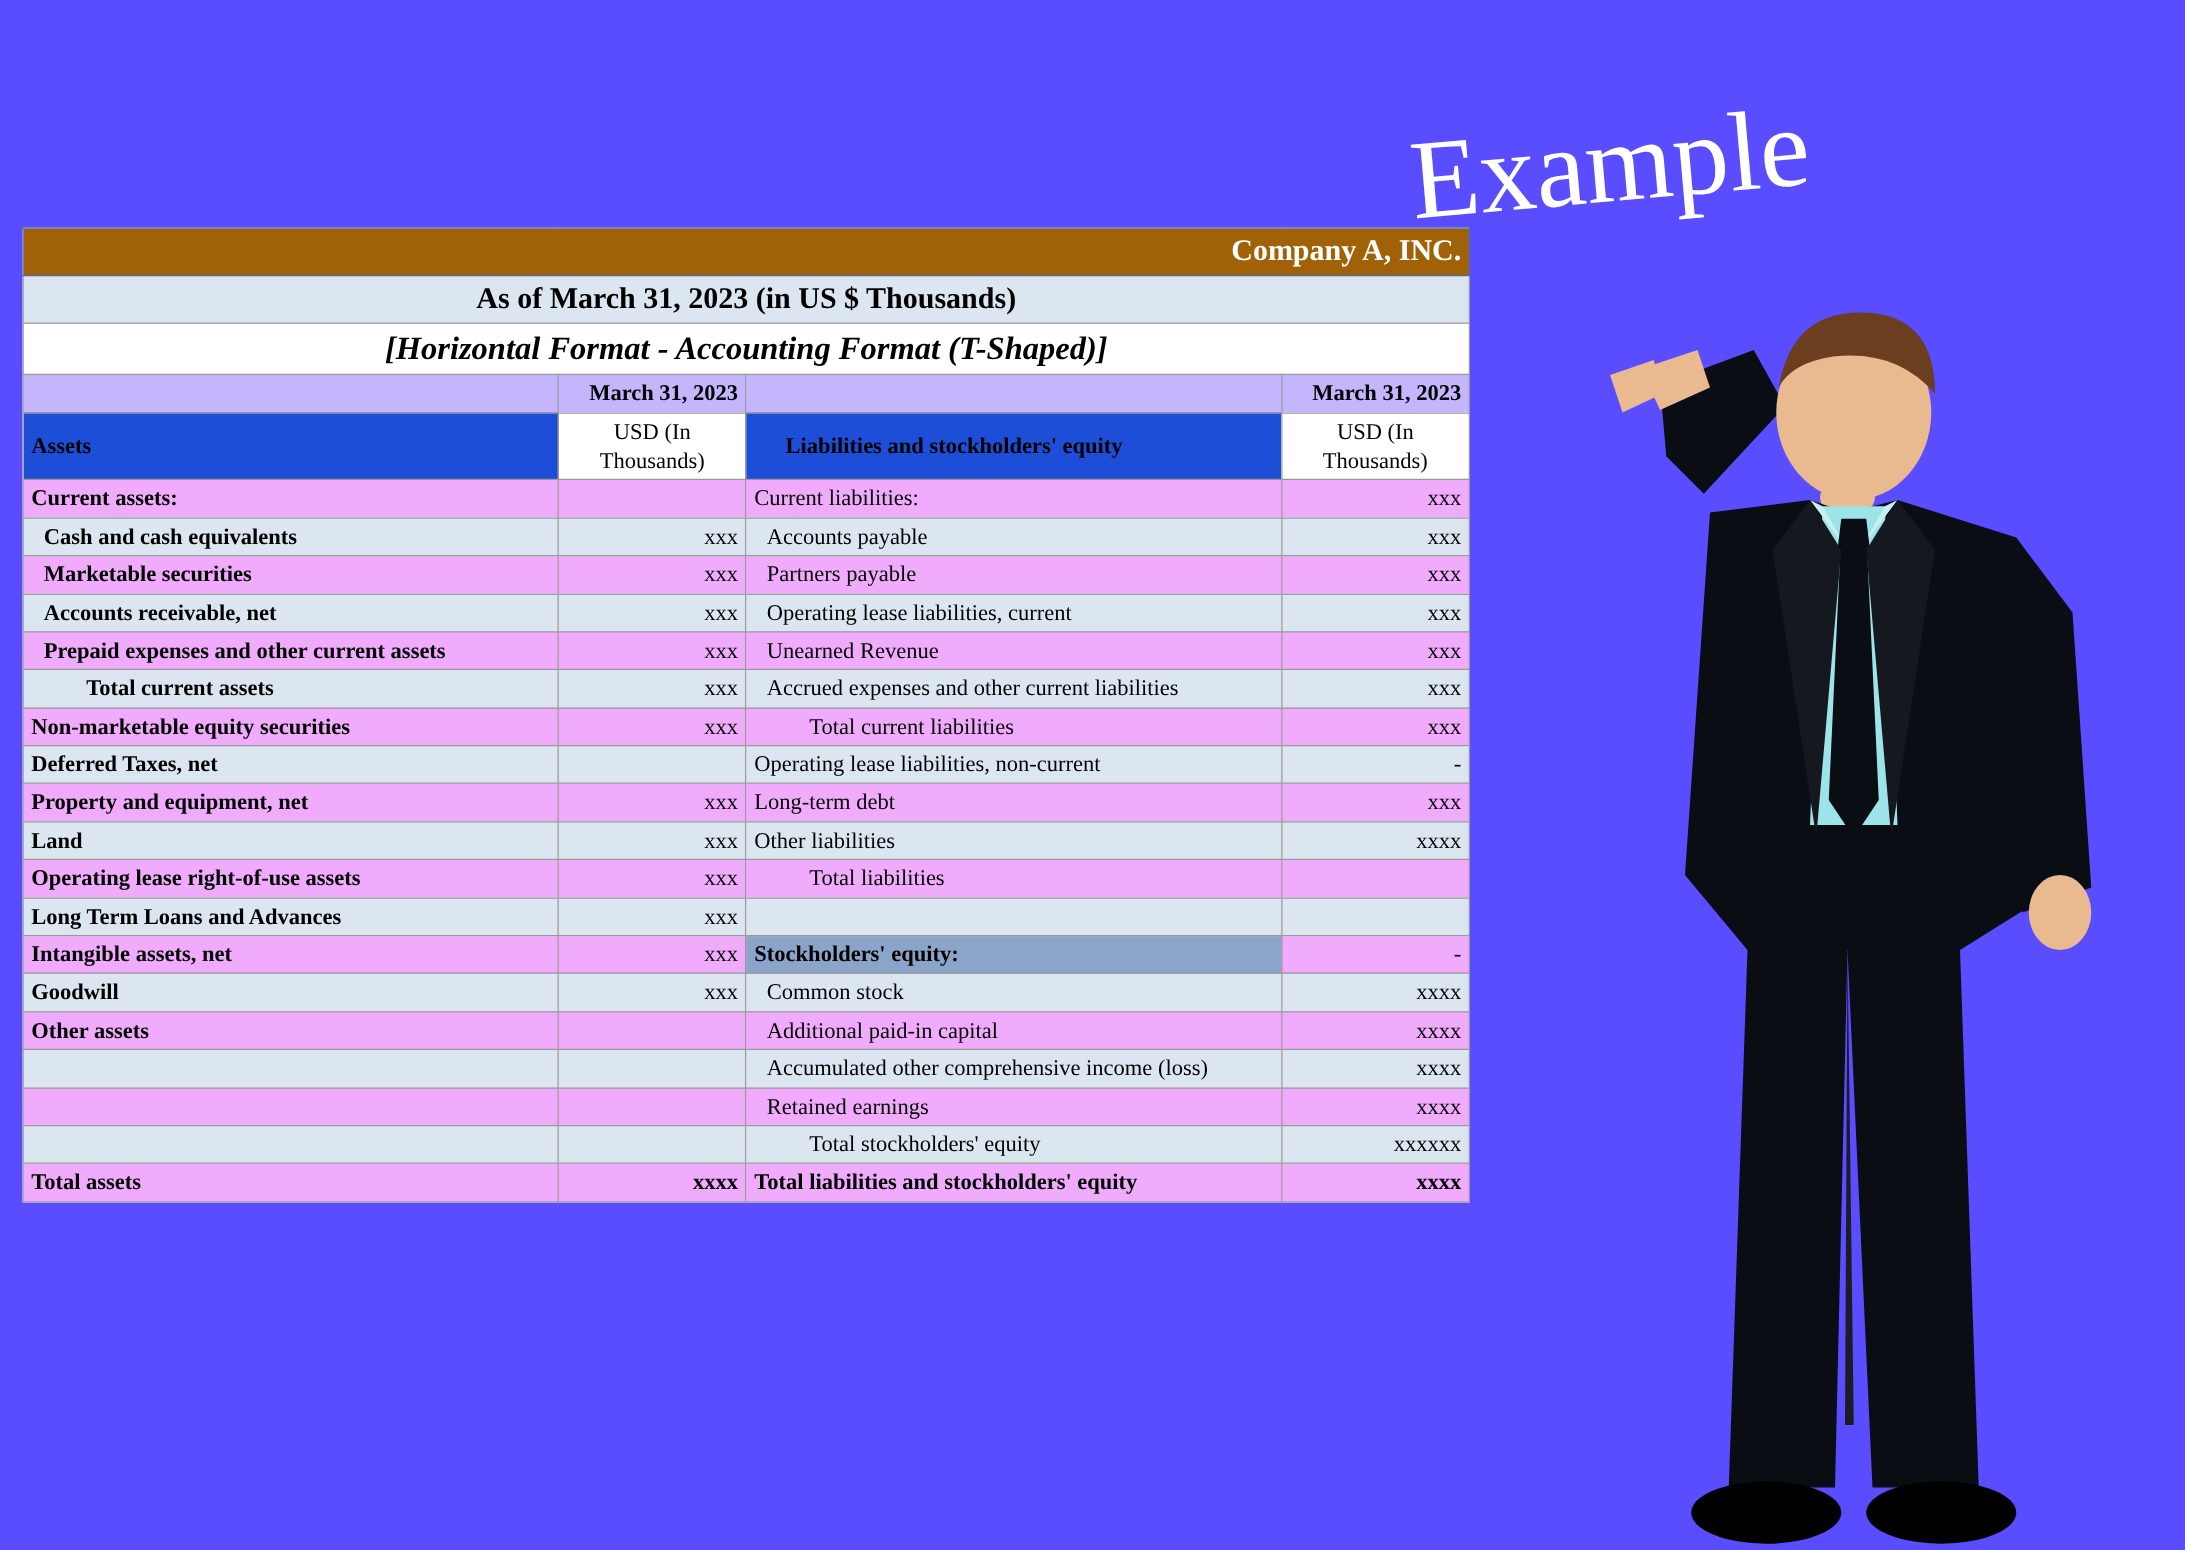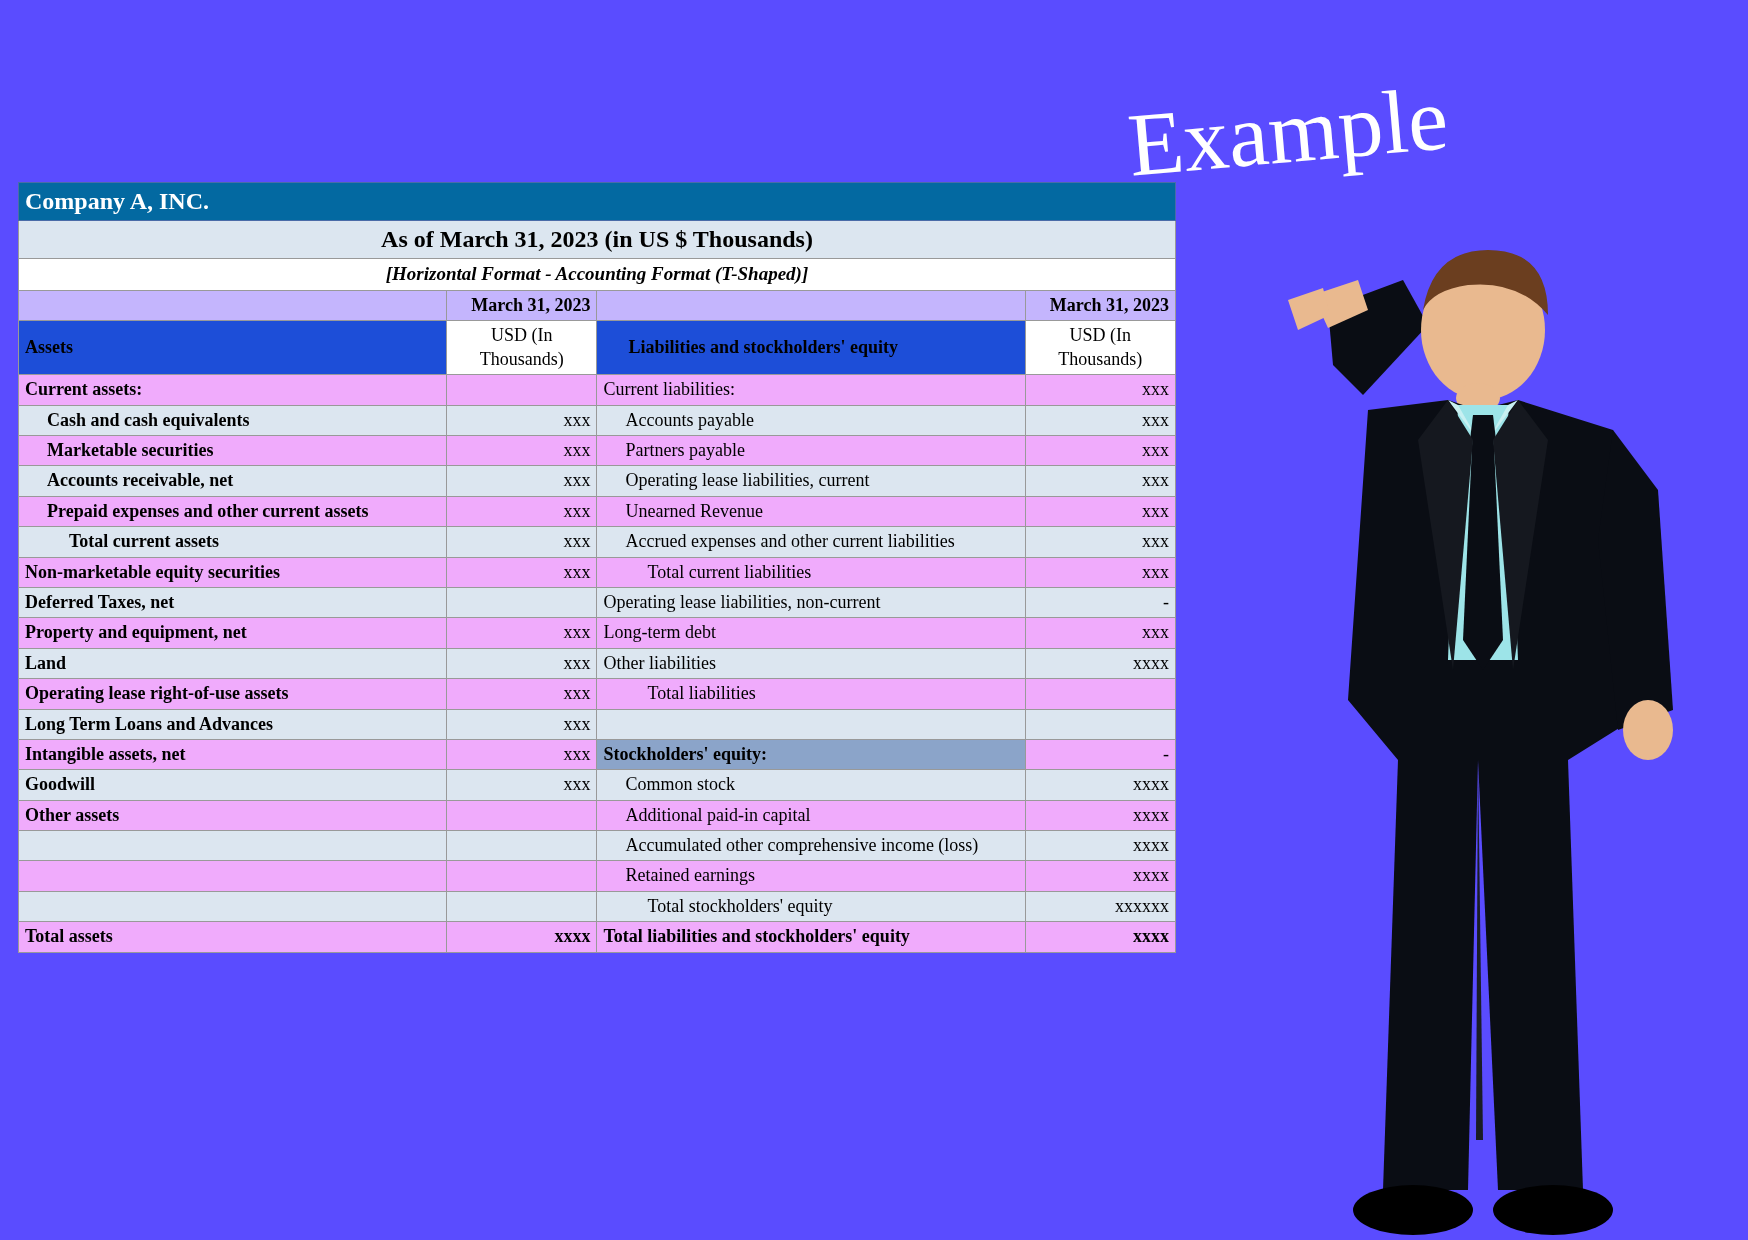--- a/index.html
+++ b/index.html
@@ -23,39 +23,39 @@
     border-collapse: collapse;
     width: 100%;
     font-size: 18px;
   }
   td {
     border: 1px solid #999;
     padding: 3px 6px;
     line-height: 1.3;
   }
   .title-row td {
-    background: #0369a1;
+    background: #a16207;
     color: #fff;
     font-weight: bold;
-    text-align: left;
+    text-align: right;
     font-size: 24px;
     border: 1px solid #4a6ca8;
   }
   .subtitle-row td {
     background: #dce6f0;
     text-align: center;
     font-weight: bold;
     font-size: 24px;
   }
   .format-row td {
     background: #fff;
     text-align: center;
     font-weight: bold;
     font-style: italic;
-    font-size: 19px;
+    font-size: 26px;
   }
   .date-header td {
     background: #c4b5fd;
     text-align: right;
     font-weight: bold;
   }
   .section-header td {
     background: #1d4ed8;
     font-weight: bold;
   }
@@ -64,21 +64,21 @@
     text-align: center;
     font-weight: normal;
   }
   .bold { font-weight: bold; }
   .shade { background: #dce6f0; }
   .white { background: #f0abfc; }
   .col-label { width: 37%; }
   .col-amount { width: 13%; text-align: right; }
   .col-label-r { width: 37%; padding-left: 31px; }
   .col-amount-r { width: 13%; text-align: right; }
-  .indent1 { padding-left: 28px; }
+  .indent1 { padding-left: 16px; }
   .indent2 { padding-left: 50px; }
   .center { text-align: center; }
   .stock-header { background: #8ba4c9; font-weight: bold; }
 
   .example-label {
     position: absolute;
     top: 80px;
     right: 300px;
     font-family: "Brush Script MT", cursive;
     font-size: 90px;

